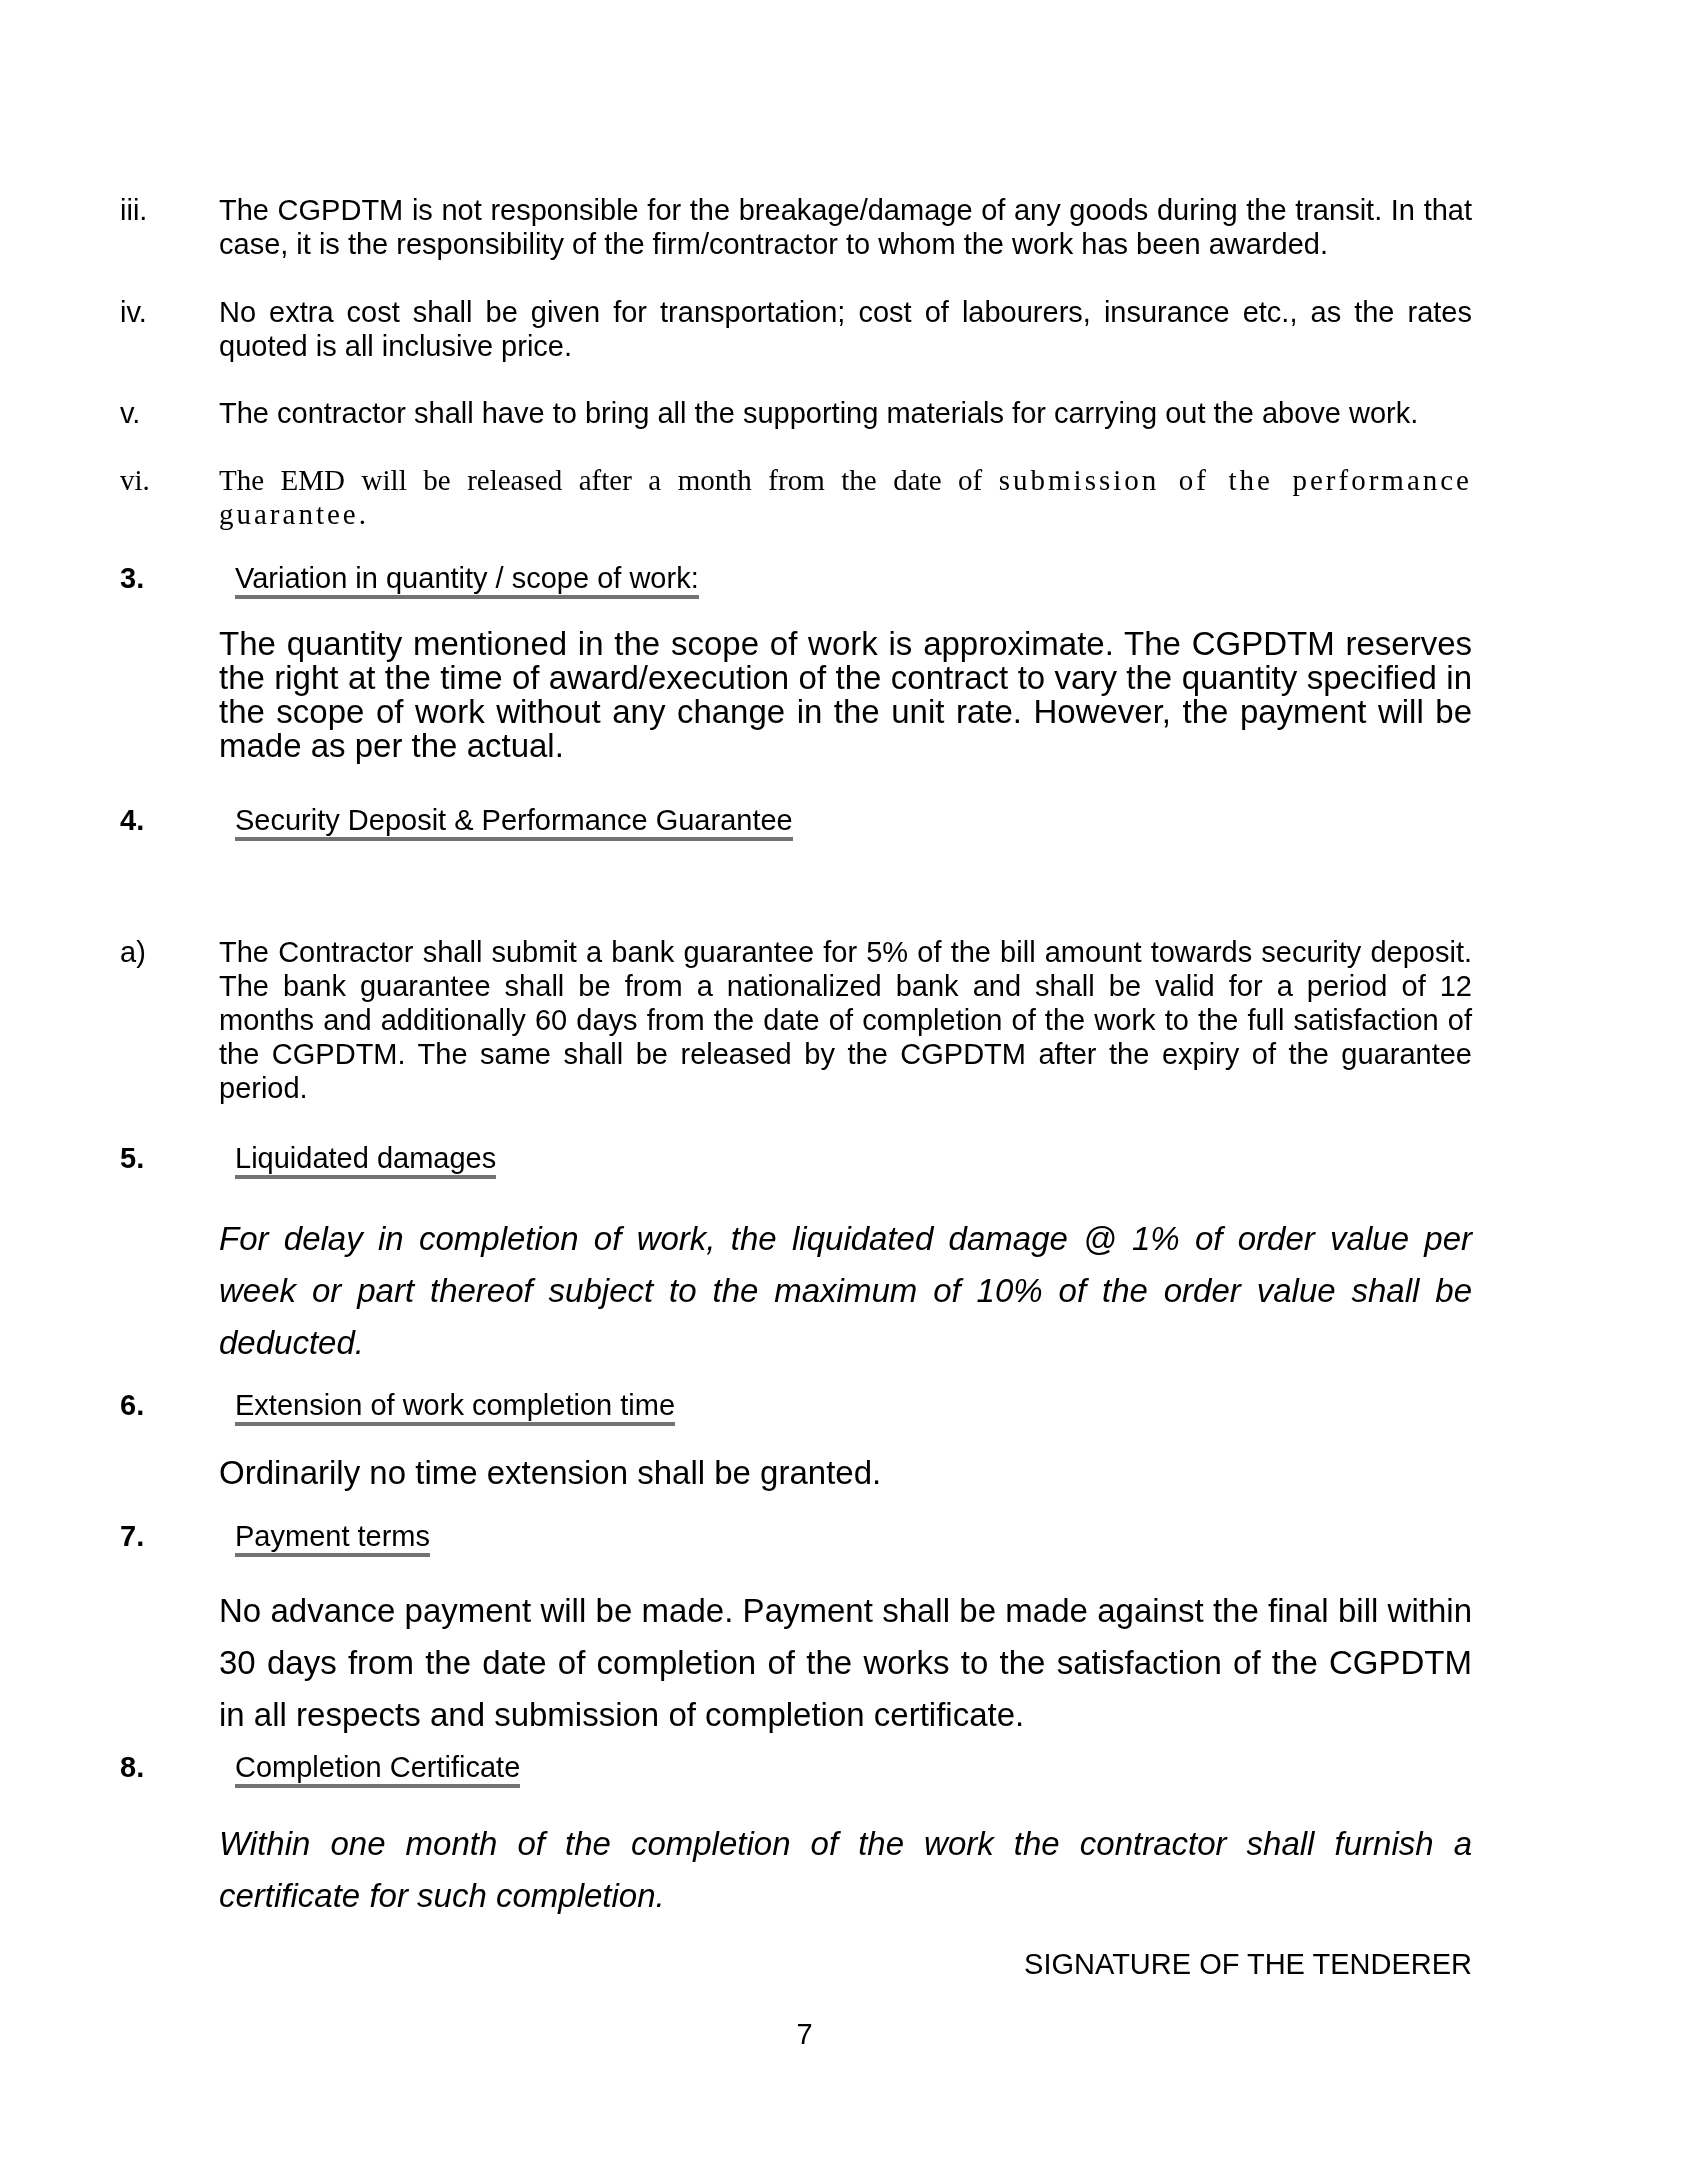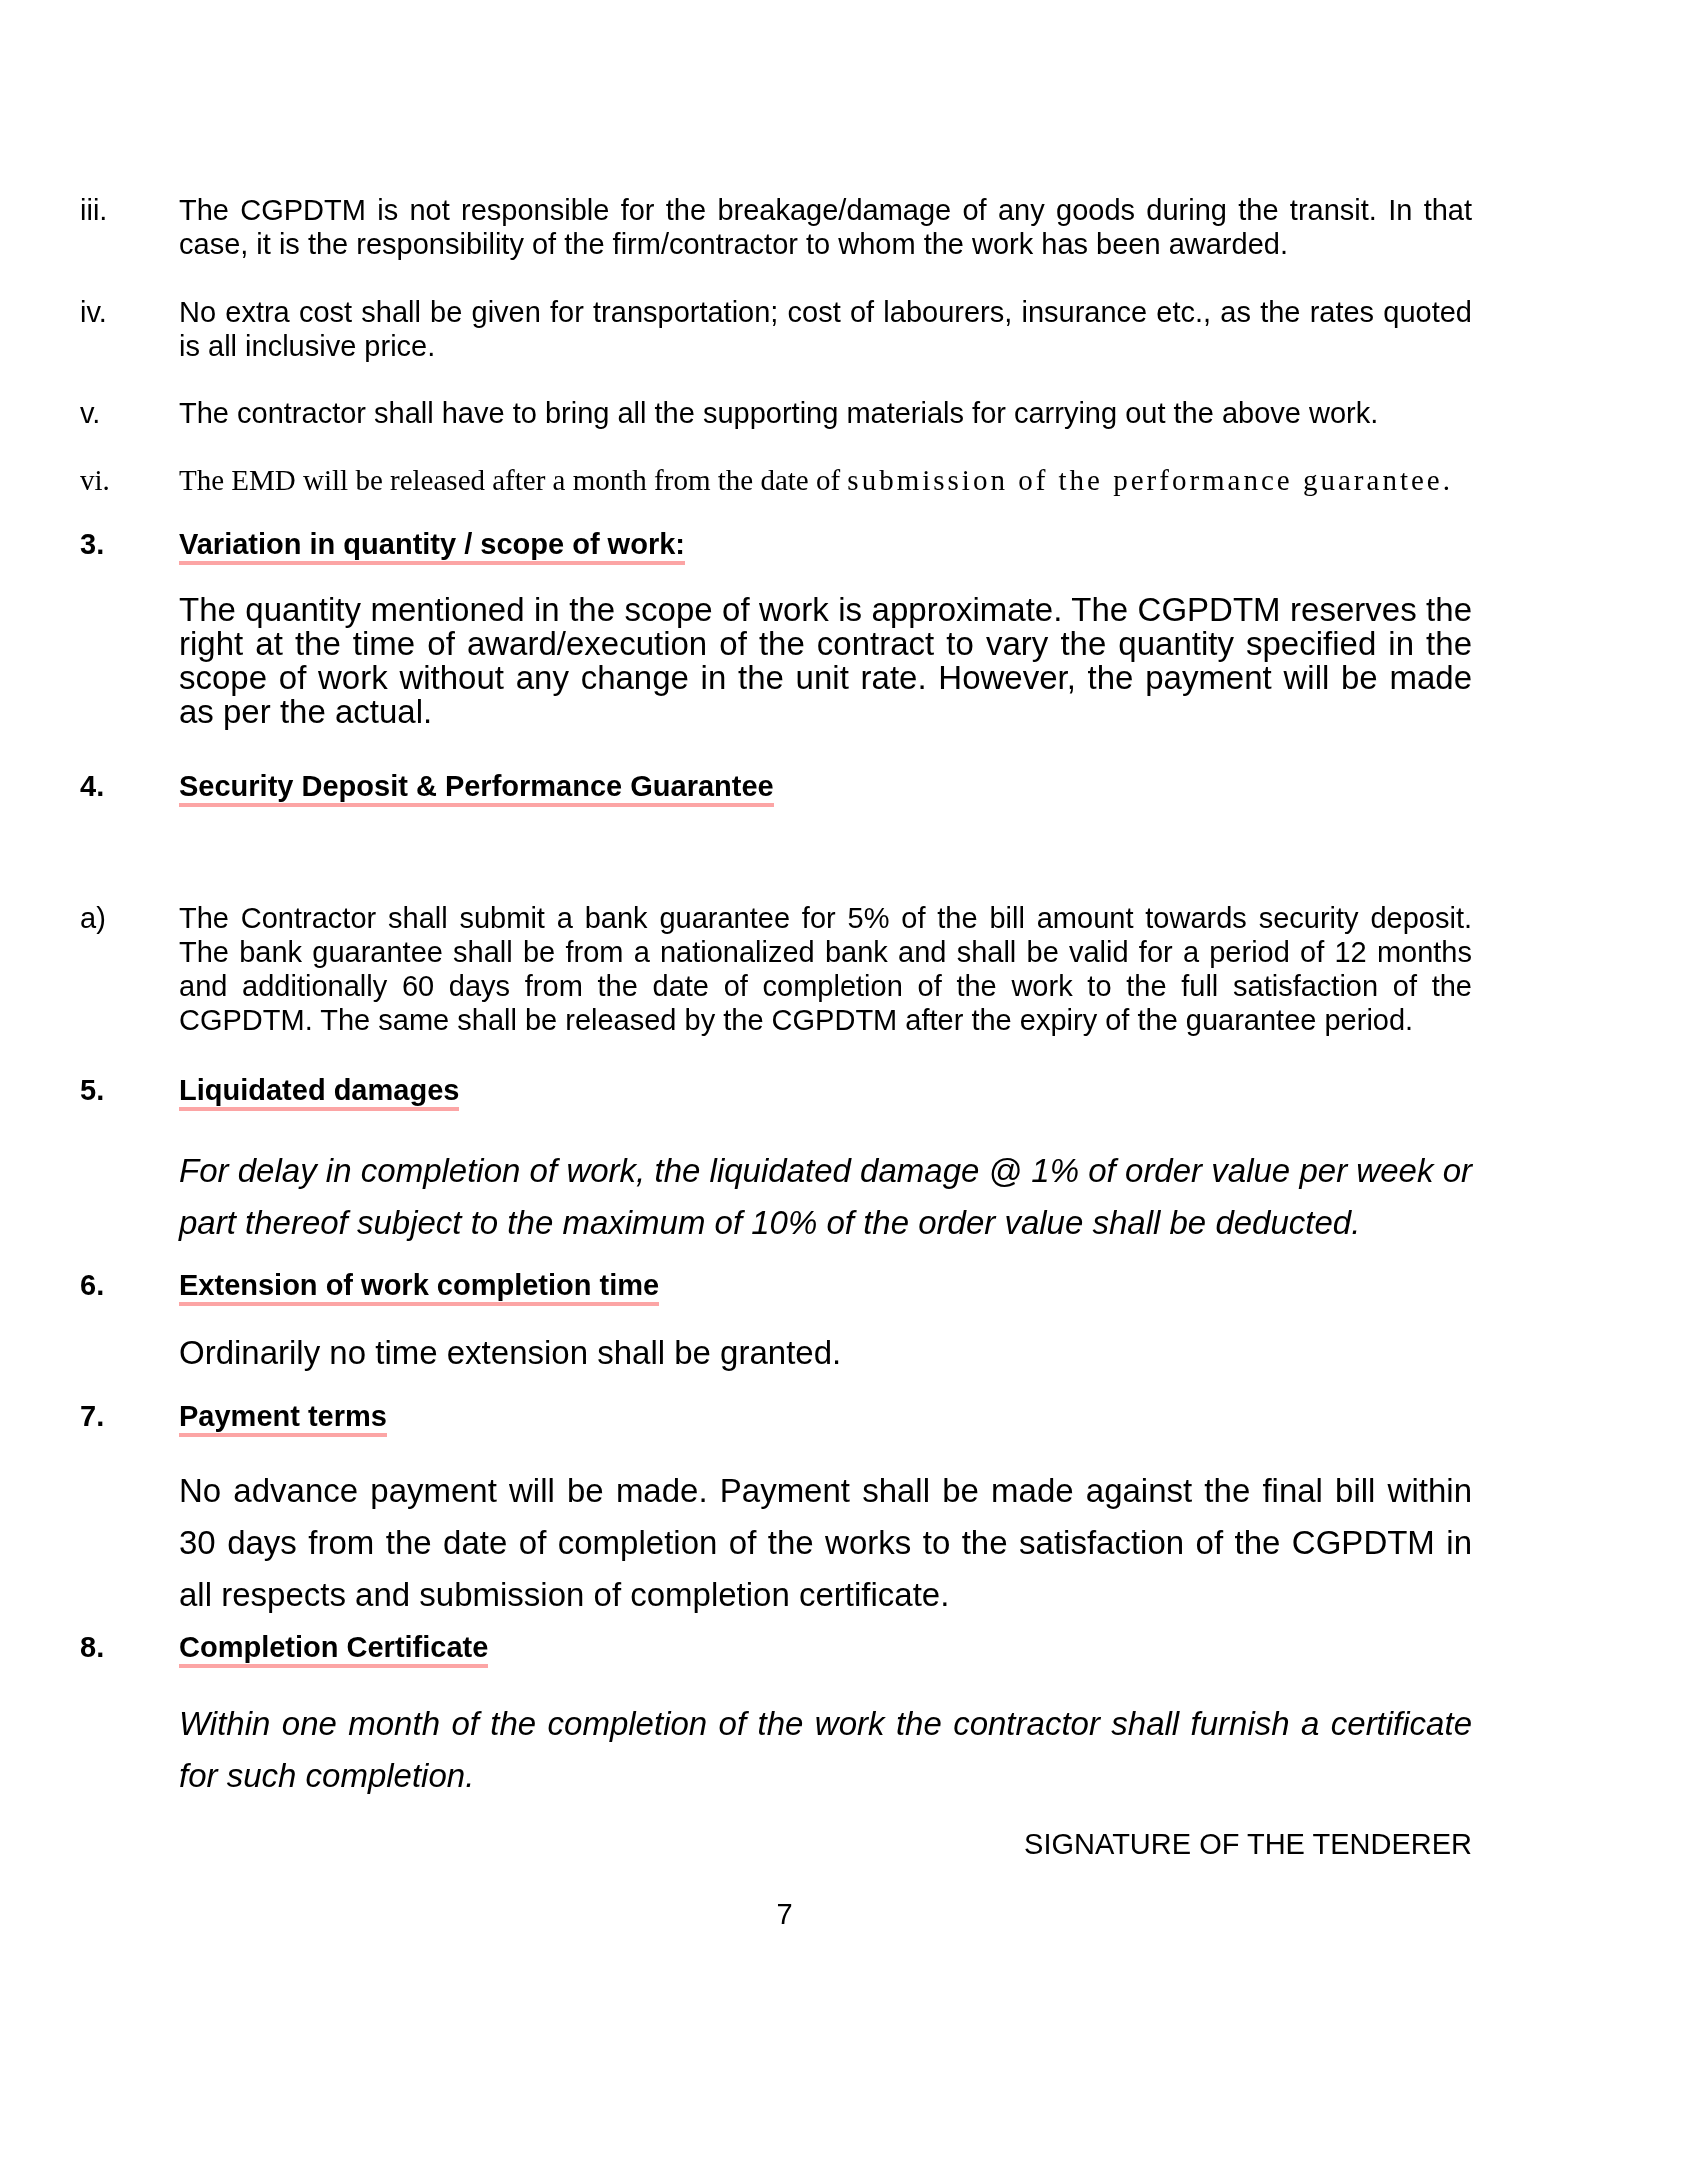--- a/index.html
+++ b/index.html
@@ -11,21 +11,21 @@
     width: 1687px;
     height: 2183px;
     font-family: "Liberation Sans", sans-serif;
     color: #000000;
     -webkit-font-smoothing: antialiased;
   }
   .page {
     box-sizing: border-box;
     width: 1687px;
     height: 2183px;
-    padding: 193px 215px 0 80px;
+    padding: 193px 215px 0 120px;
     overflow: hidden;
     border-radius: 16px;
   }
   .row {
     display: flex;
     align-items: flex-start;
   }
   .label-col {
     flex: 0 0 99px;
     font-size: 29px;
@@ -45,25 +45,26 @@
     line-height: 34px;
     text-align: justify;
   }
   .spaced15 {
     line-height: 52px;
   }
   .heading-label {
     font-weight: bold;
   }
   .heading-text {
-    font-weight: bold;
+    font-weight: normal;
     display: inline-block;
-    border-bottom: 4px solid #fca5a5;
+    border-bottom: 4px solid #737373;
     padding-bottom: 2px;
     line-height: 30px;
+    margin-left: 16px;
   }
   .spaced-letters {
     letter-spacing: 3px;
   }
   .single-line {
     text-align: left;
   }
   
   .b-iii { margin-bottom: 34px; }
   .b-iv  { margin-bottom: 33px; }

